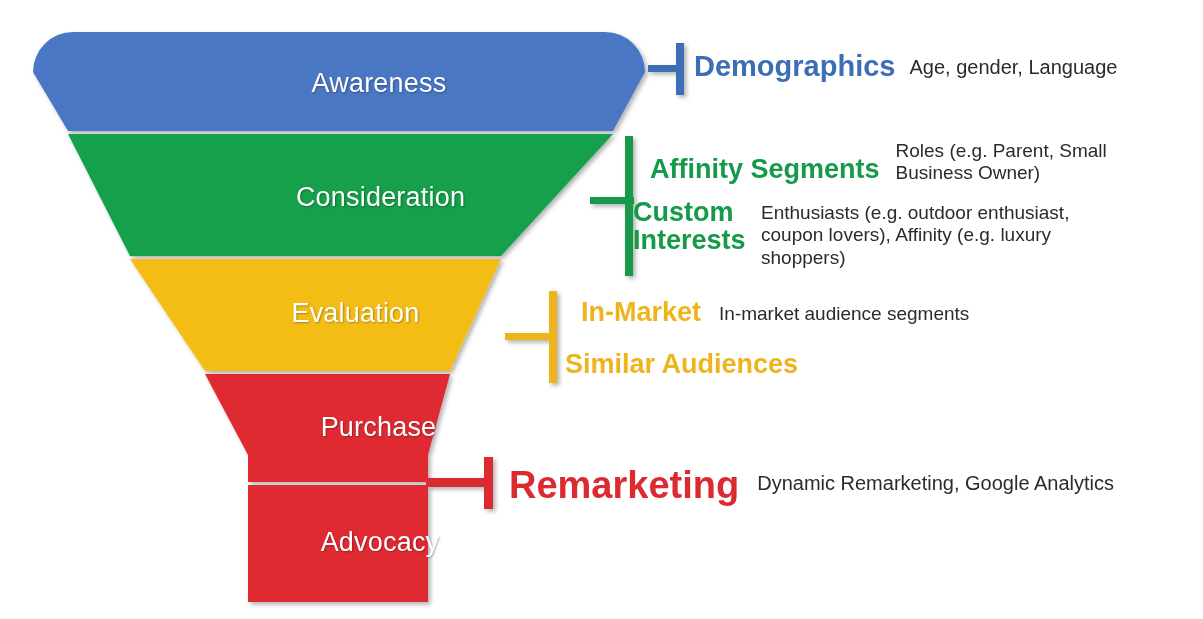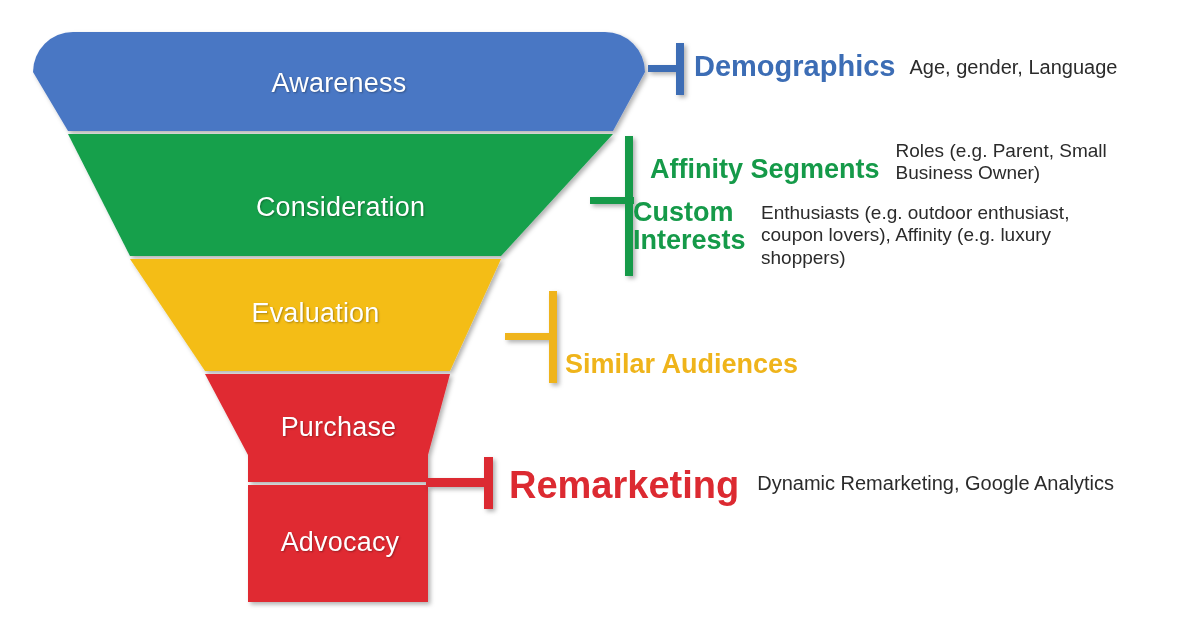--- a/index.html
+++ b/index.html
@@ -29,20 +29,21 @@
   .stage-label {
     position: absolute;
     color: #ffffff;
     font-size: 27px;
     font-weight: 400;
     letter-spacing: 0.2px;
     text-align: center;
     white-space: nowrap;
     text-shadow: 1px 1px 2px rgba(0,0,0,0.30);
     pointer-events: none;
+    margin-left: 40px;
   }
   .callout {
     position: absolute;
     display: flex;
     align-items: flex-start;
   }
   .callout-title {
     font-weight: bold;
     white-space: pre-line;
     line-height: 1.05;
@@ -172,21 +173,21 @@
     </g>
 
     <g filter="url(#softshadow)">
       <rect x="426" y="478" width="66" height="9" fill="#DC2A31"></rect>
       <rect x="484" y="457" width="9" height="52" fill="#DC2A31"></rect>
     </g>
   </svg>
 
   <div class="stage-label" style="left:0px;  top:68px;  width:678px;">Awareness</div>
 
-  <div class="stage-label" style="left:0px;  top:192px; width:681px;">Consideration</div>
+  <div class="stage-label" style="left:0px;  top:182px; width:681px;">Consideration</div>
 
   <div class="stage-label" style="left:0px;  top:298px; width:631px;">Evaluation</div>
 
   <div class="stage-label" style="left:0px;  top:412px; width:677px;">Purchase</div>
 
   <div class="stage-label" style="left:248px; top:527px; width:184px;">Advocacy</div>
 
   <div class="callout" id="callout-demographics">
     <span class="callout-title">Demographics</span>
     <span class="callout-desc">Age, gender, Language</span>
@@ -196,20 +197,24 @@
     <span class="callout-title">Affinity Segments</span>
     <span class="callout-desc">Roles (e.g. Parent, Small Business Owner)</span>
   </div>
 
   <div class="callout" id="callout-custom">
     <span class="callout-title">Custom
 Interests</span>
     <span class="callout-desc">Enthusiasts (e.g. outdoor enthusiast, coupon lovers), Affinity (e.g. luxury shoppers)</span>
   </div>
 
+  <div class="callout" id="callout-inmarket">
+    <span class="callout-title">In-Market</span>
+    <span class="callout-desc">In-market audience segments</span>
+  </div>
 
   <div class="callout" id="callout-similar">
     <span class="callout-title">Similar Audiences</span>
   </div>
 
   <div class="callout" id="callout-remarketing">
     <span class="callout-title">Remarketing</span>
     <span class="callout-desc">Dynamic Remarketing, Google Analytics</span>
   </div>
 

